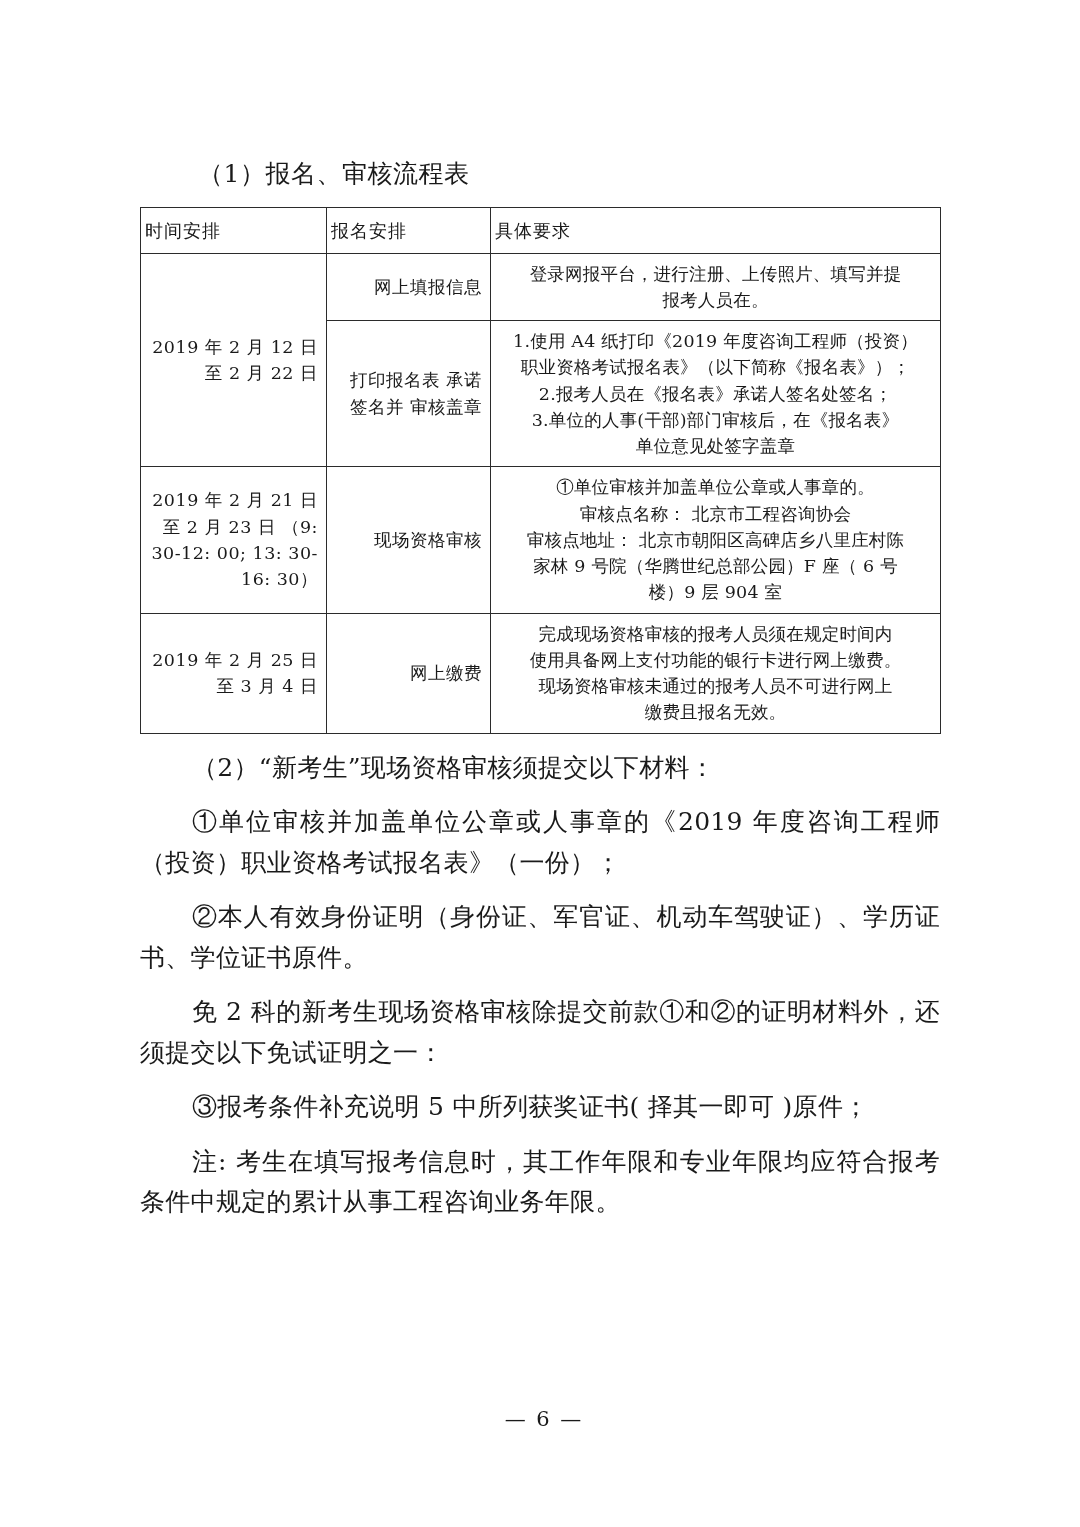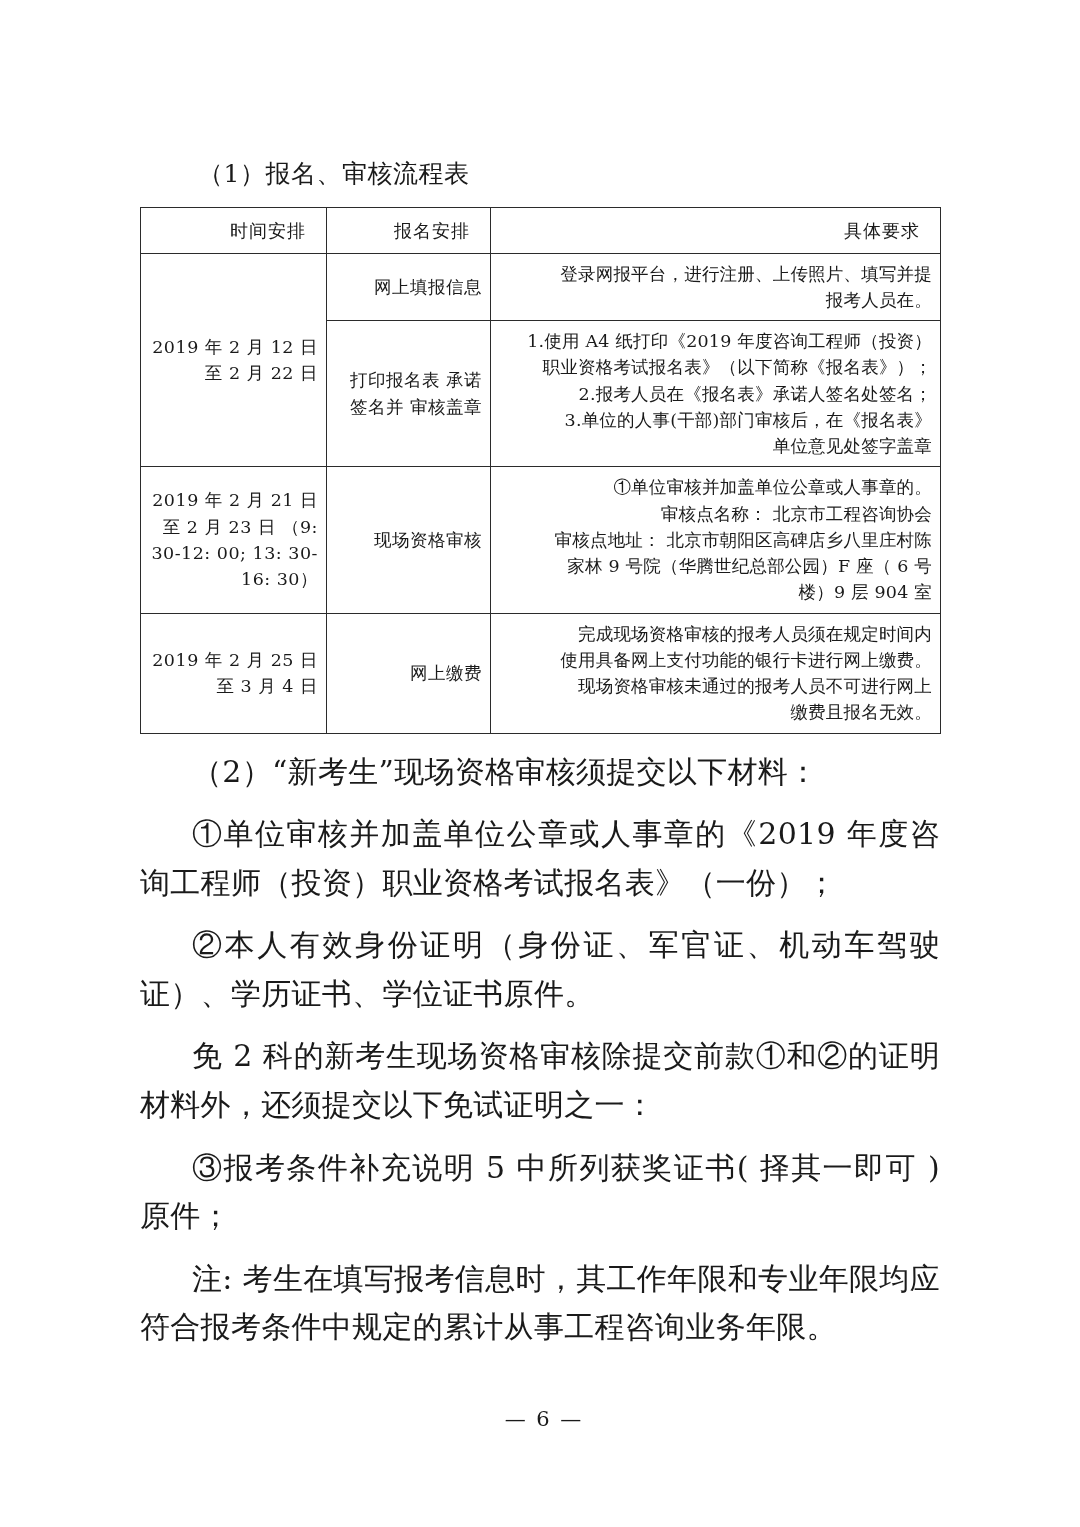--- a/index.html
+++ b/index.html
@@ -44,41 +44,41 @@
     font-size: 17.5px;
     line-height: 1.5;
   }
   table.flow th, table.flow td {
     border: 1px solid #2b2b2b;
     padding: 7px 8px;
     vertical-align: middle;
     font-weight: normal;
   }
   table.flow th {
-    text-align: right;
+    text-align: left;
     letter-spacing: 1px;
     font-size: 18px;
-    padding: 9px 20px;
+    padding: 9px 4px;
   }
   col.c1 { width: 186px; }
   col.c2 { width: 164px; }
   col.c3 { width: 450px; }
 
   td.center {
     text-align: right;
     letter-spacing: 0.5px;
   }
   td.req {
-    text-align: right;
+    text-align: center;
     letter-spacing: 0.2px;
   }
   td.req .ln { display: block; }
 
   .para {
-    font-size: 30px;
+    font-size: 25px;
     line-height: 1.62;
     margin: 14px 0 0 0;
     text-align: justify;
     text-justify: inter-ideograph;
     letter-spacing: 0.3px;
   }
   .para.indent {
     text-indent: 52px;
   }
   .footer {

